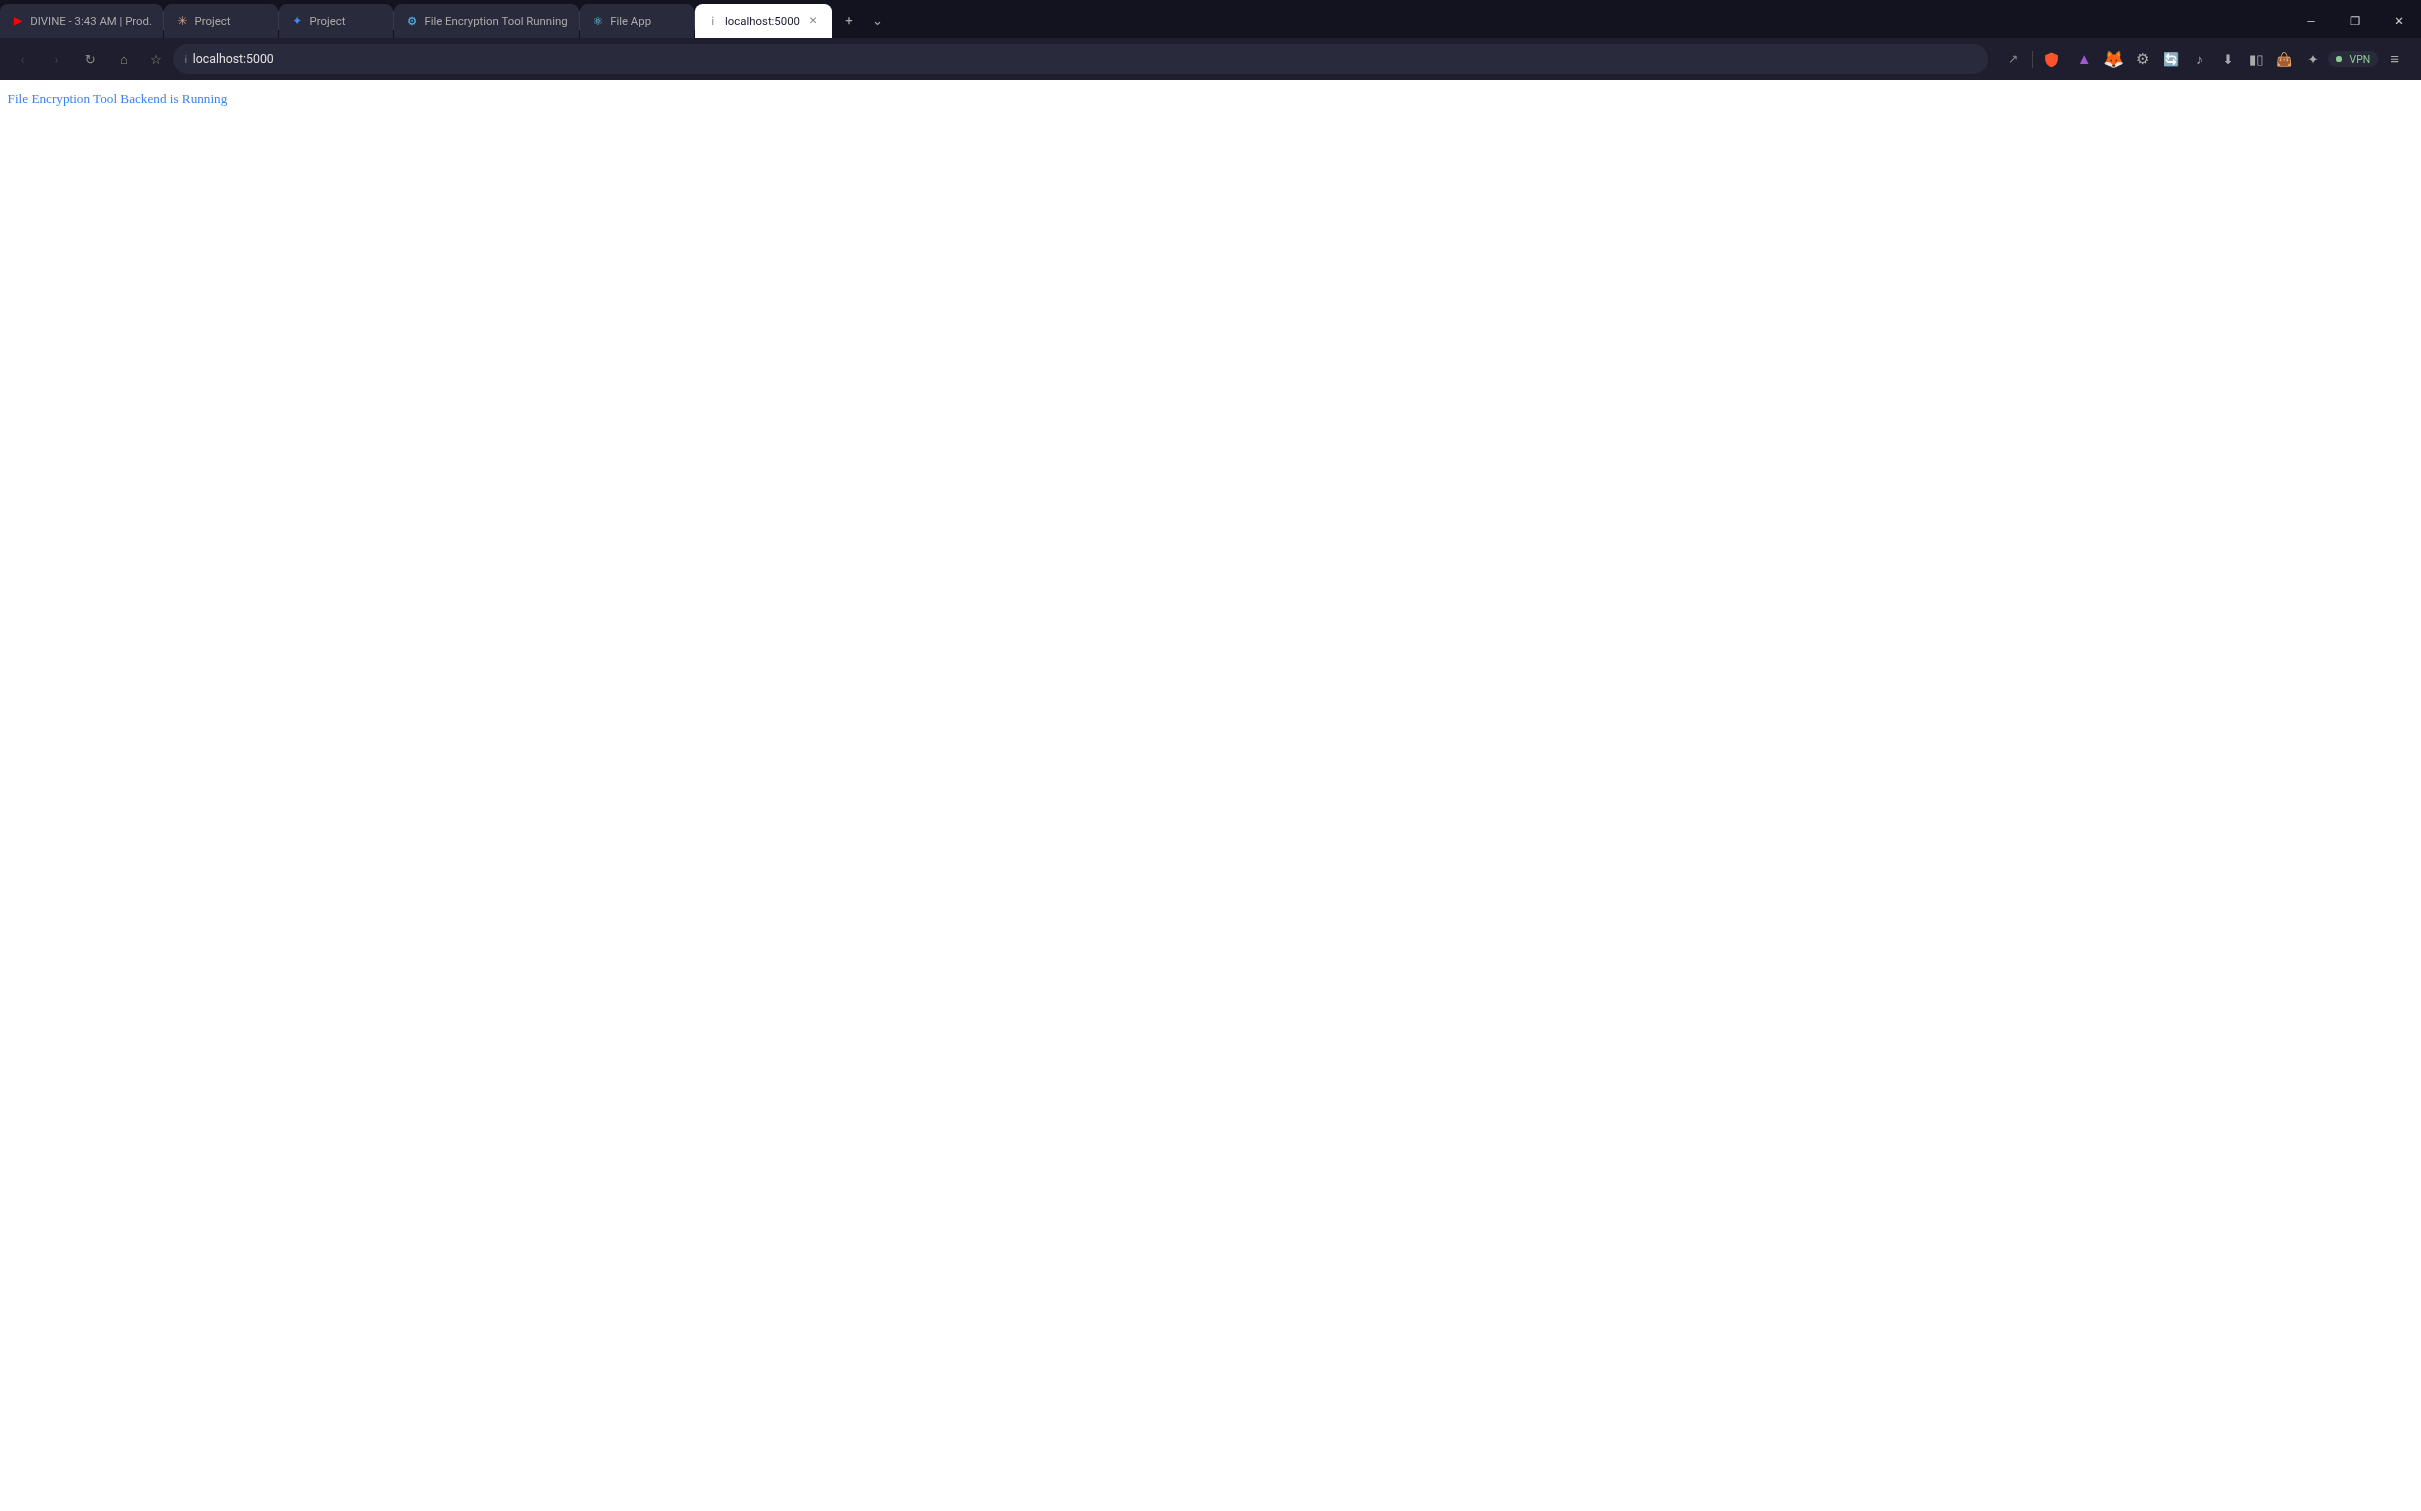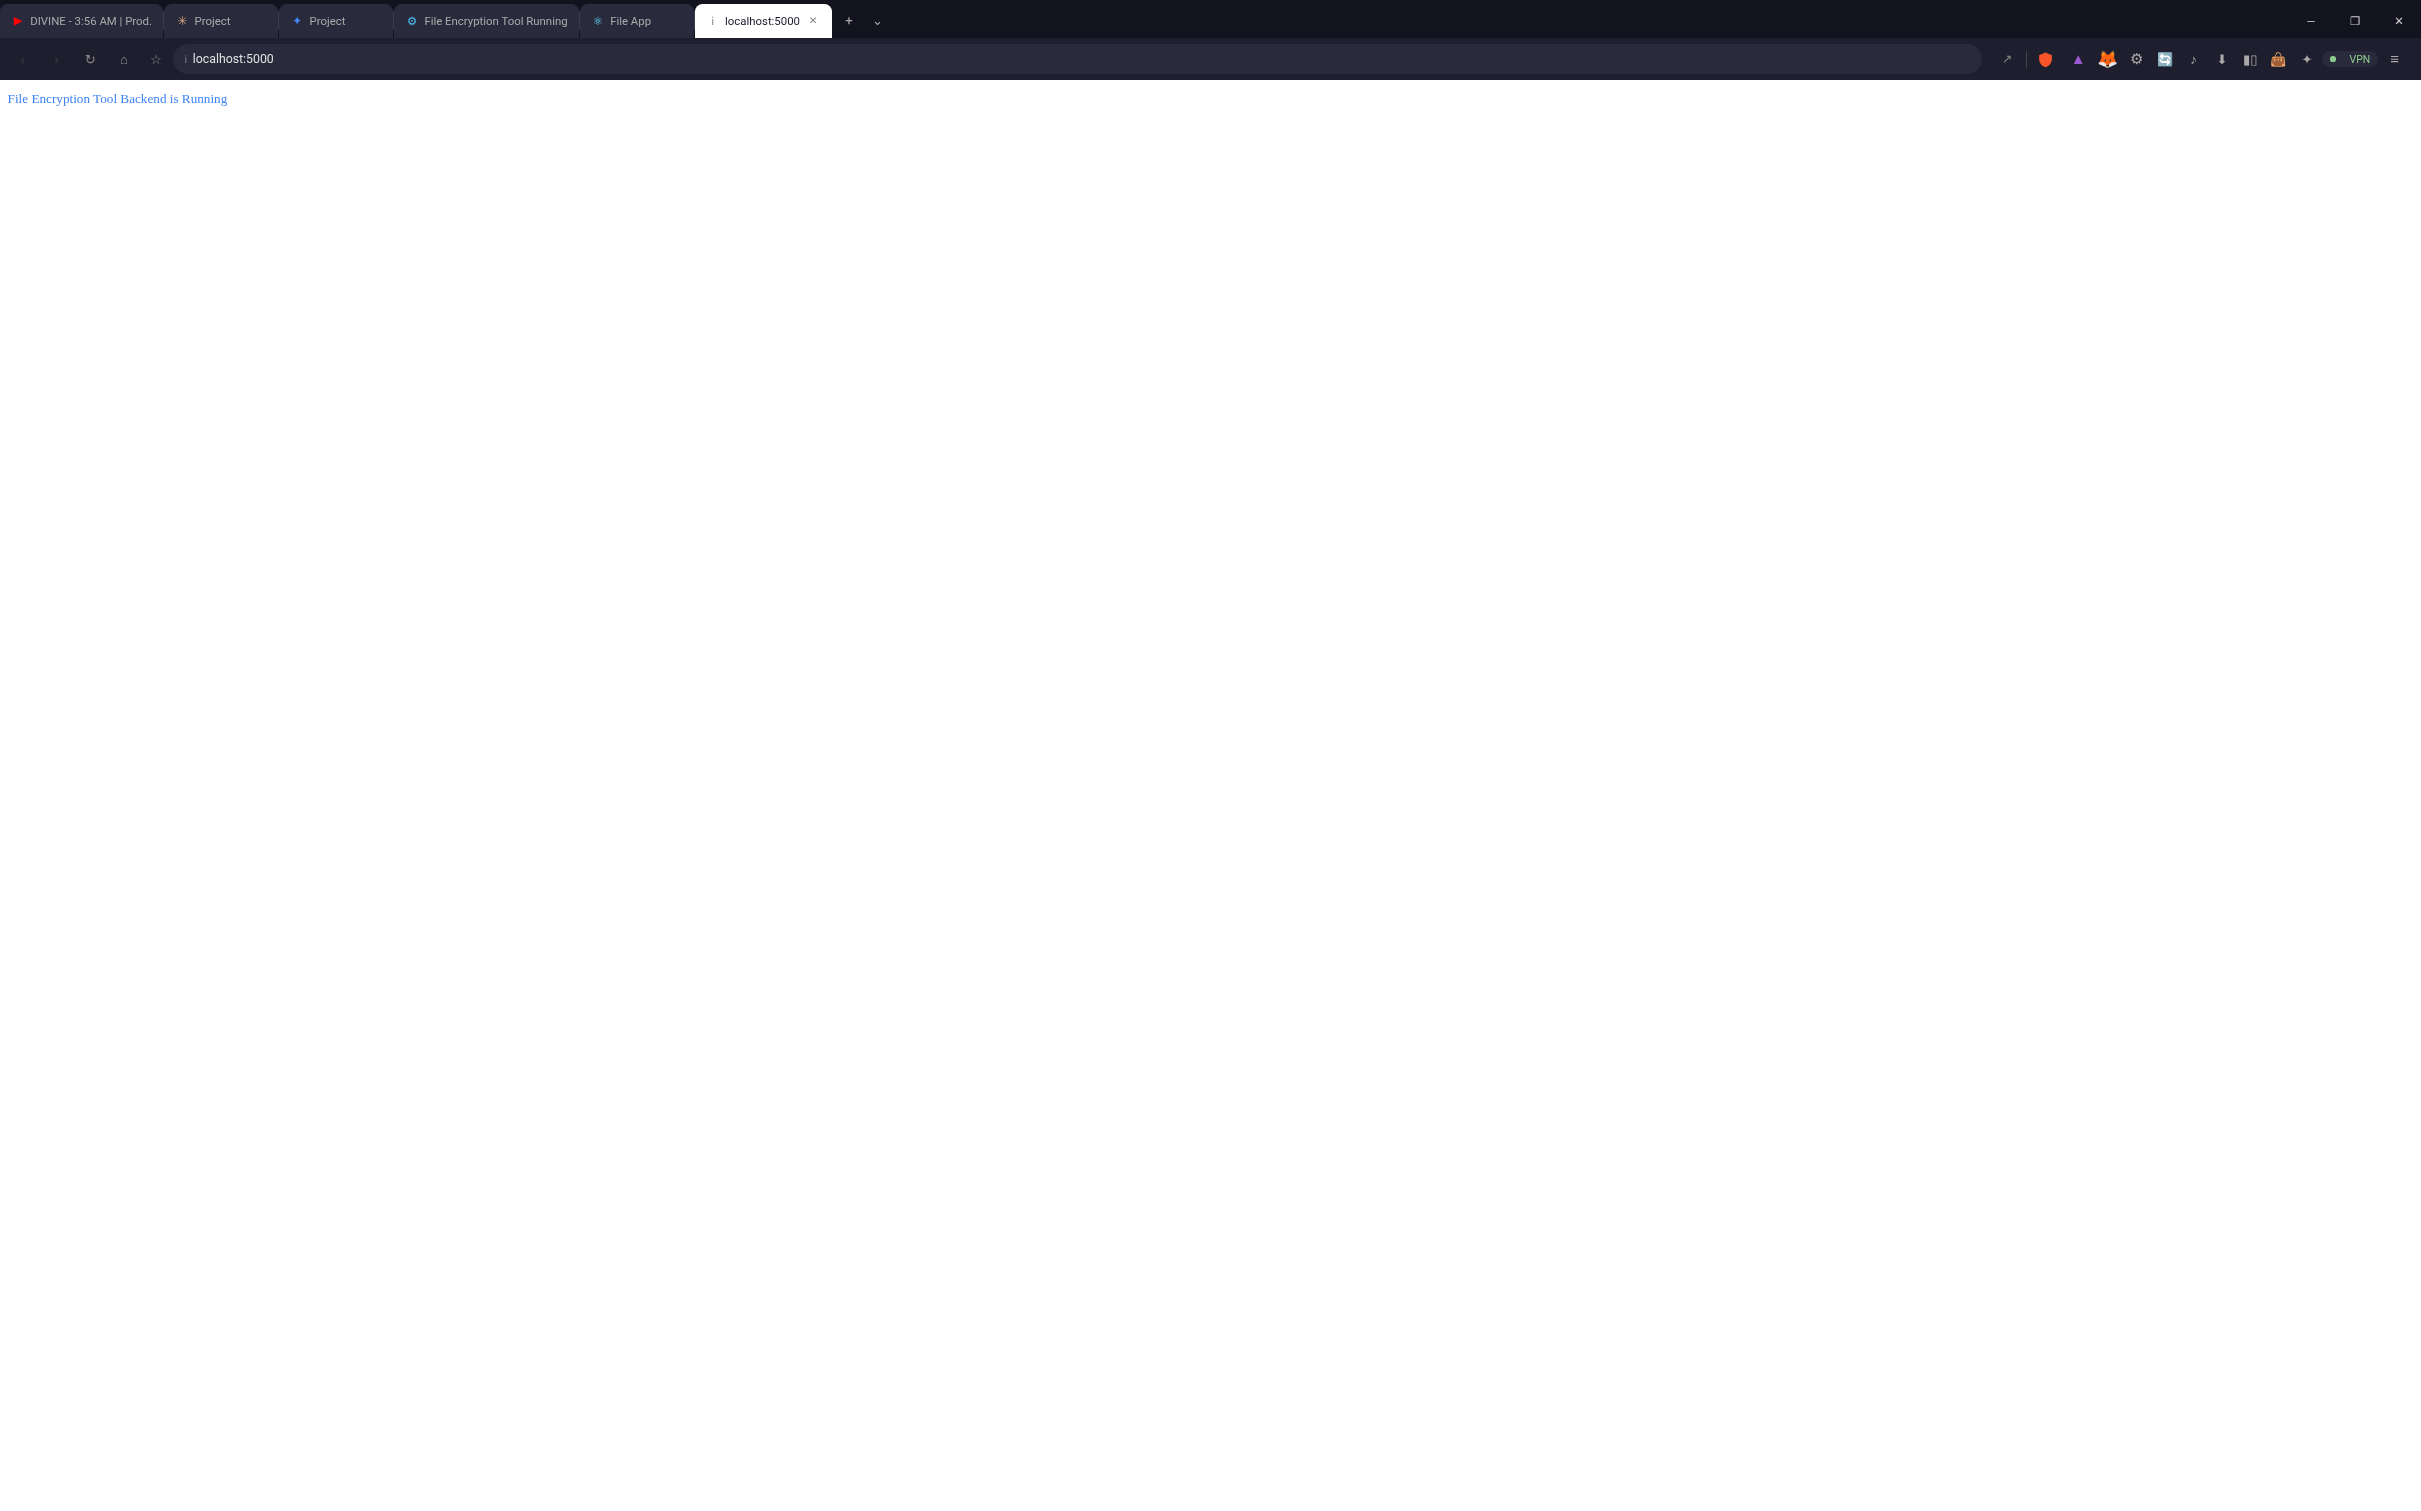--- a/index.html
+++ b/index.html
@@ -279,21 +279,21 @@
     
     .favicon-localhost {
       color: #888;
       font-size: 11.4px;
     }
 
     
     .vpn-badge {
       display: flex;
       align-items: center;
-      gap: 14px;
+      gap: 8px;
       background: #2a2a3d;
       border-radius: 9.5px;
       padding: 1.9px 7.6px;
       color: #8ecb8e;
       font-size: 10.4px;
       cursor: pointer;
     }
 
     
     .menu-btn {
@@ -326,21 +326,21 @@
   </style>
 </head>
 <body>
 
 <div class="browser-chrome">
 
   <div class="tab-bar">
 
     <div class="tab">
       <span class="tab-favicon favicon-youtube">▶</span>
-      <span class="tab-title">DIVINE - 3:56 AM | Prod.</span>
+      <span class="tab-title">DIVINE - 3:43 AM | Prod.</span>
     </div>
 
     <div class="tab-separator"></div>
 
     <div class="tab">
       <span class="tab-favicon favicon-claude">✳</span>
       <span class="tab-title">Project</span>
     </div>
 
     <div class="tab-separator"></div>

